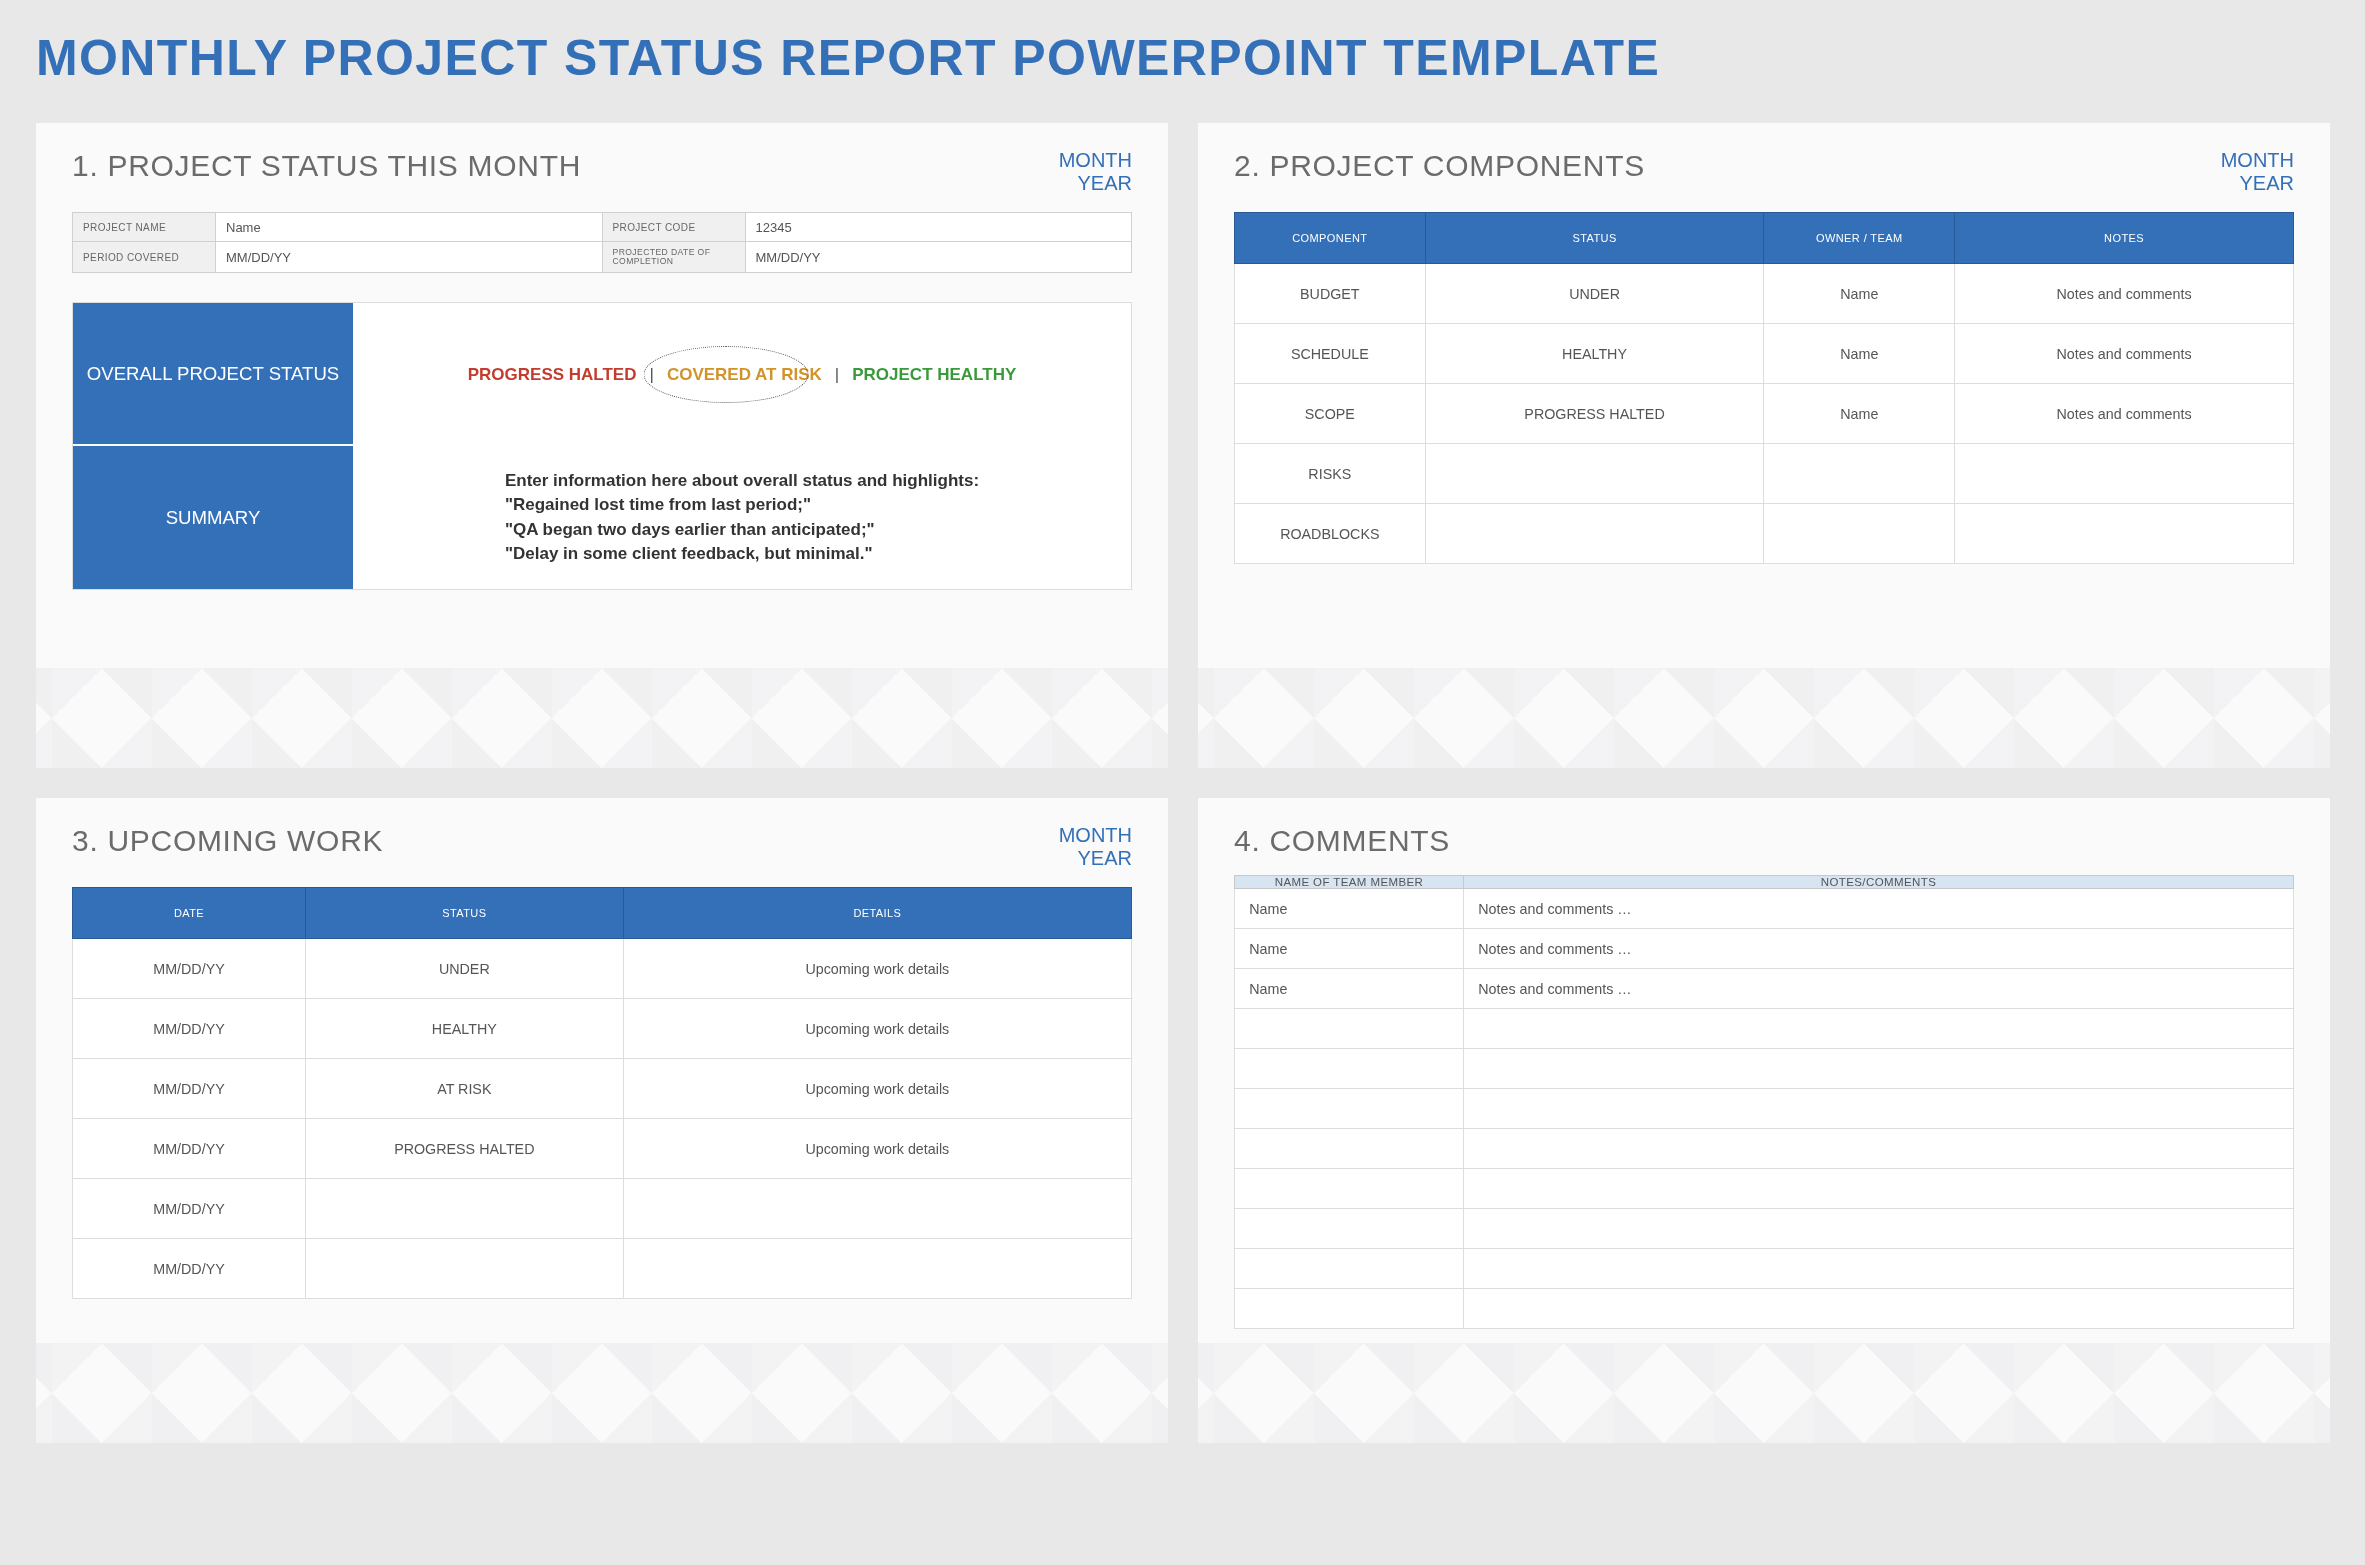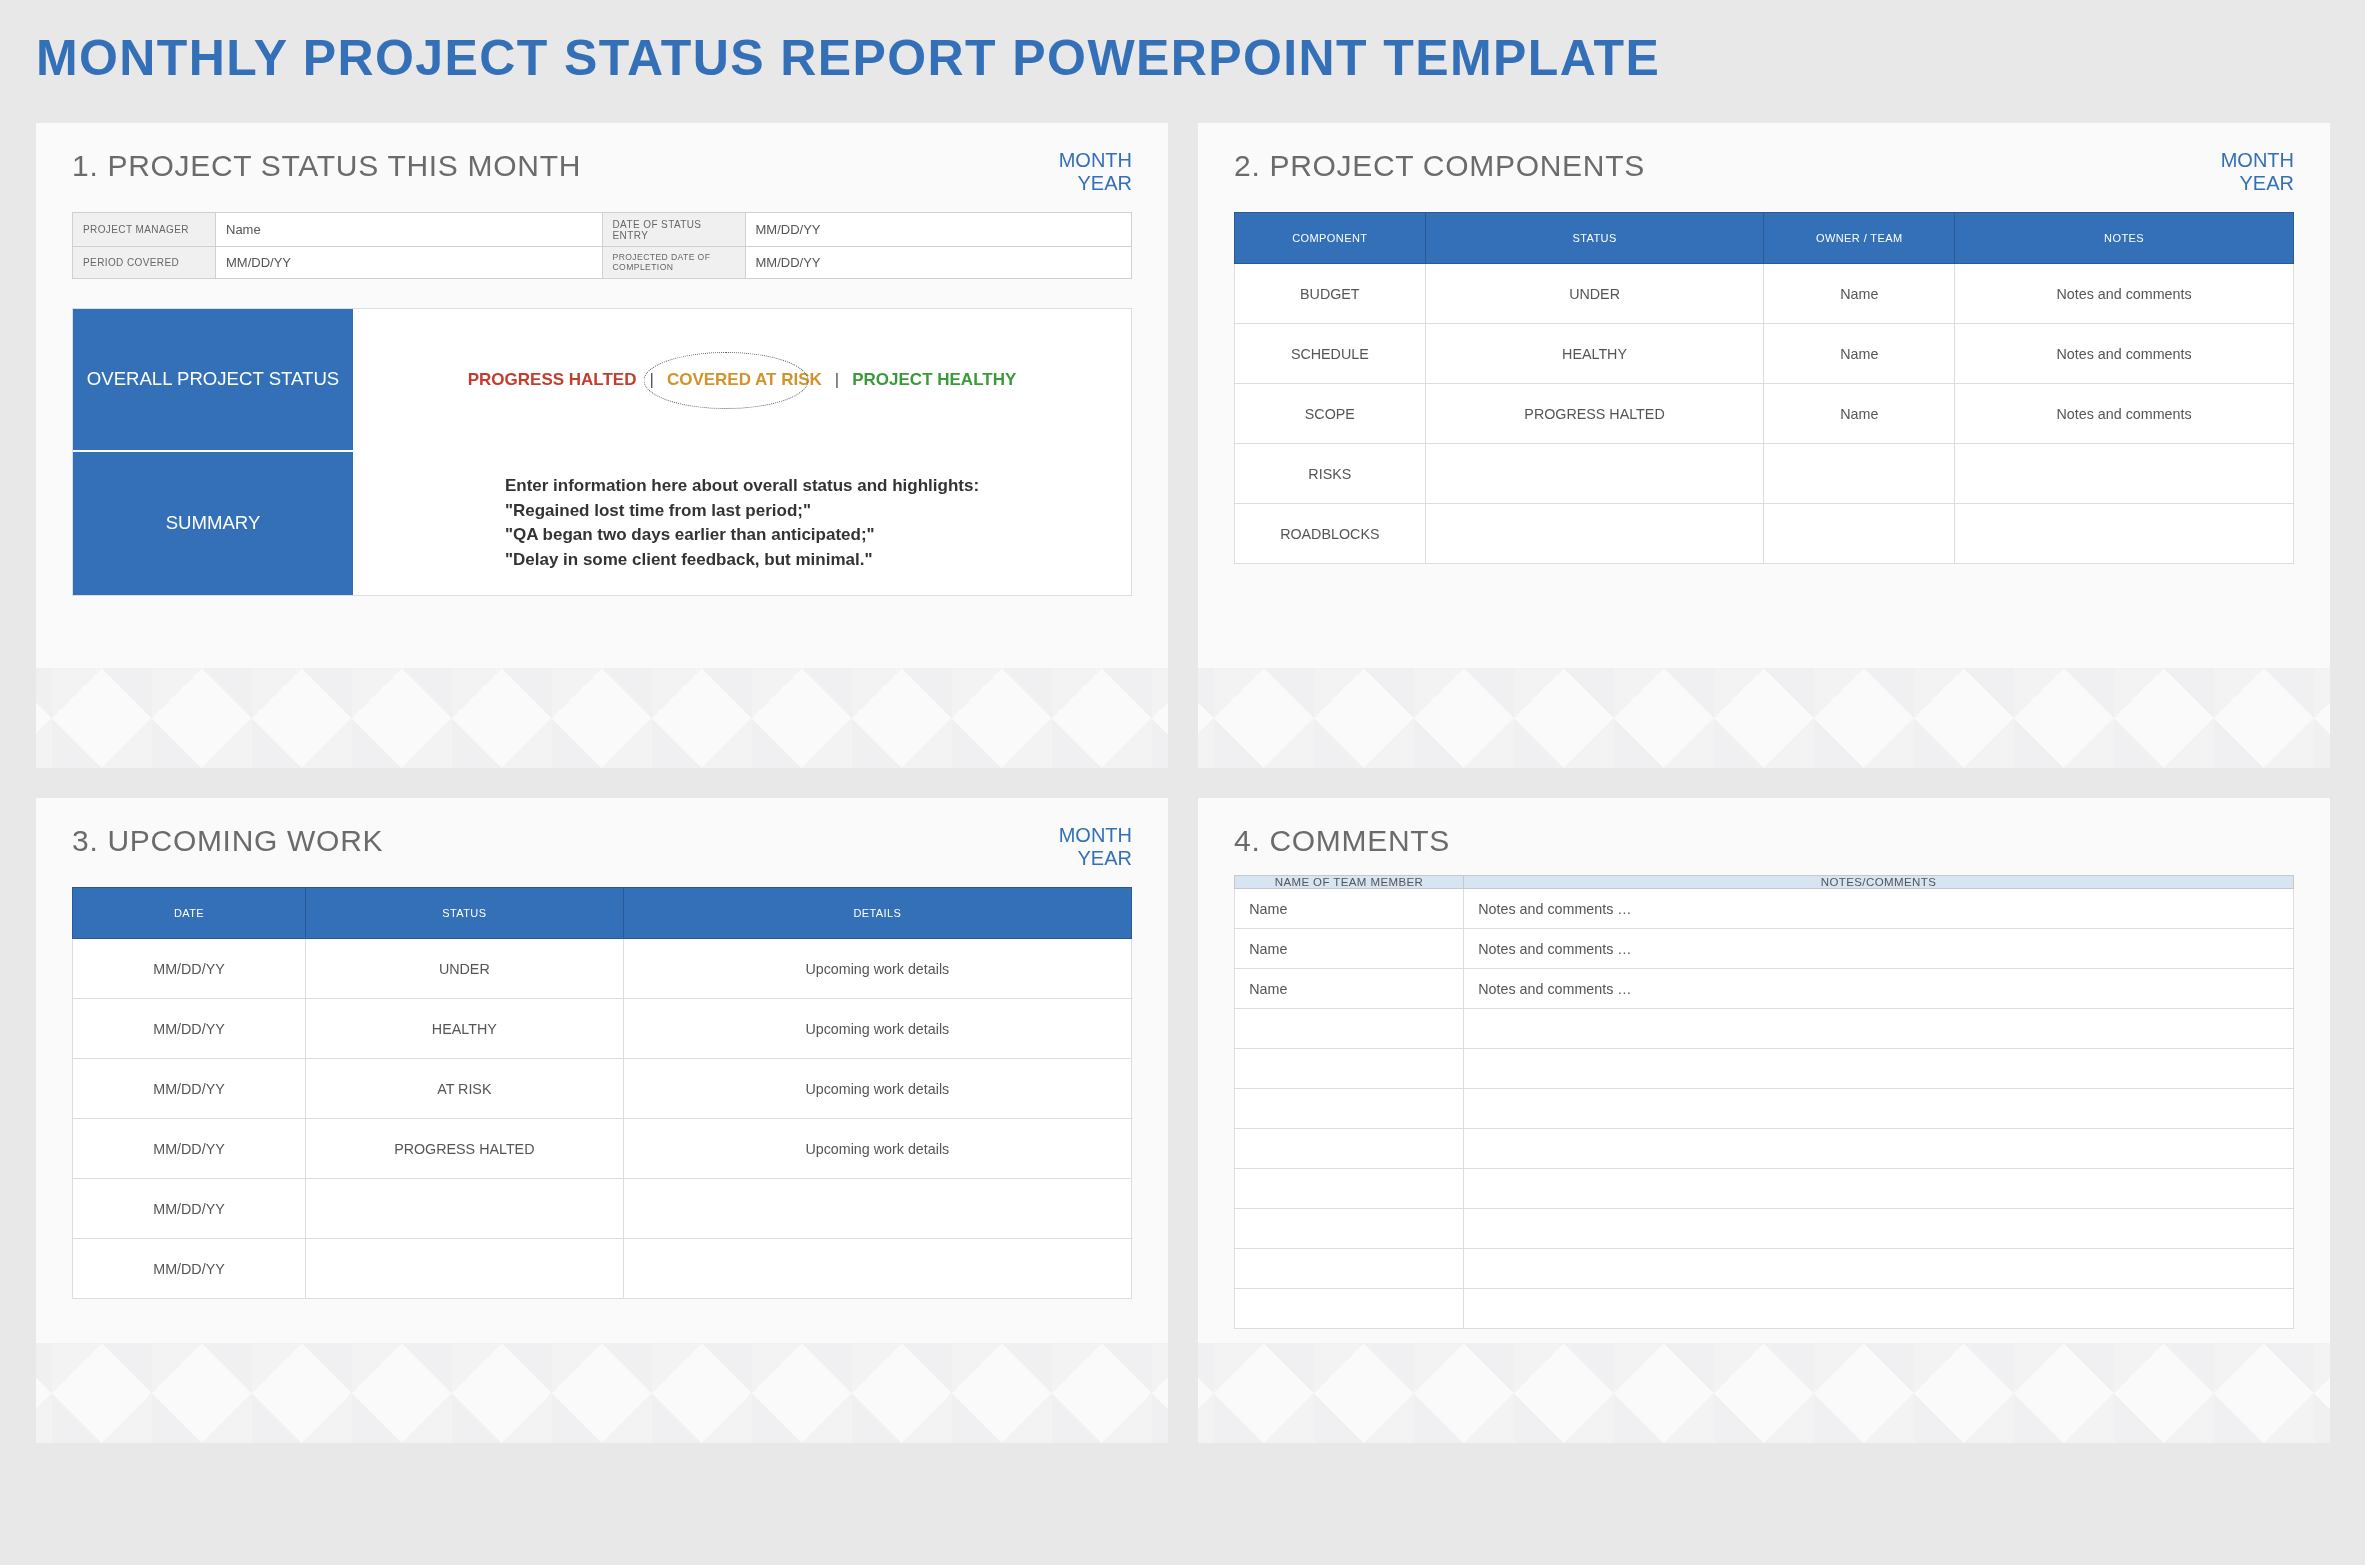--- a/index.html
+++ b/index.html
@@ -195,25 +195,25 @@
       <div class="slide-header">
         <div class="slide-title">1. PROJECT STATUS THIS MONTH</div>
         <div class="month-year">
           <div>MONTH</div>
           <div>YEAR</div>
         </div>
       </div>
 
       <table class="info-tbl">
         <tbody>
-        <tr>
-          <td class="lbl">PROJECT MANAGER</td>
+            <tr>
+          <td class="lbl">PROJECT NAME</td>
           <td>Name</td>
-          <td class="lbl">DATE OF STATUS ENTRY</td>
-          <td>MM/DD/YY</td>
+          <td class="lbl">PROJECT CODE</td>
+          <td>12345</td>
         </tr>
         <tr>
           <td class="lbl">PERIOD COVERED</td>
           <td>MM/DD/YY</td>
           <td class="lbl" style="line-height:1.1;font-size:8.6px;">PROJECTED DATE OF COMPLETION</td>
           <td>MM/DD/YY</td>
         </tr>
       </tbody>
         </table>
 

